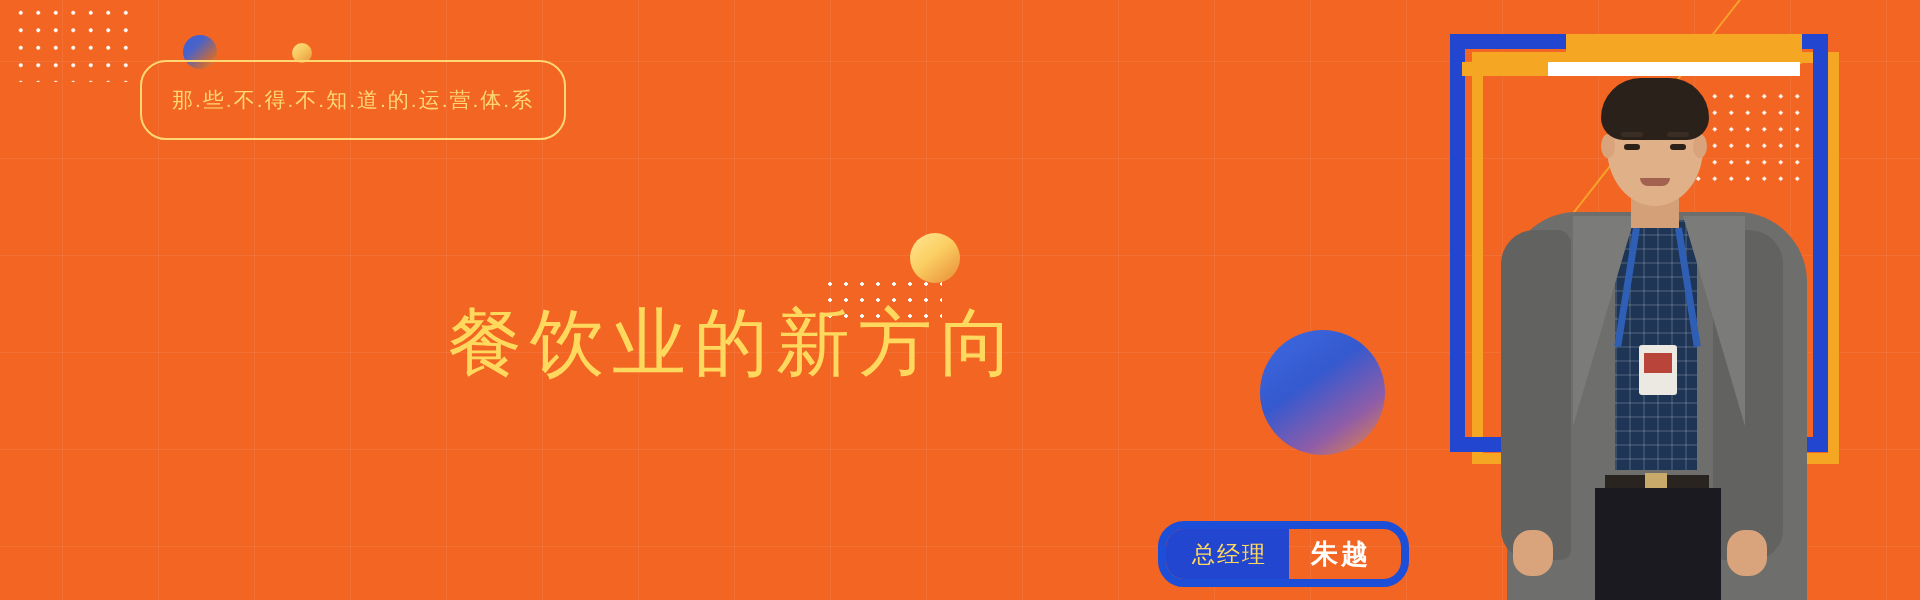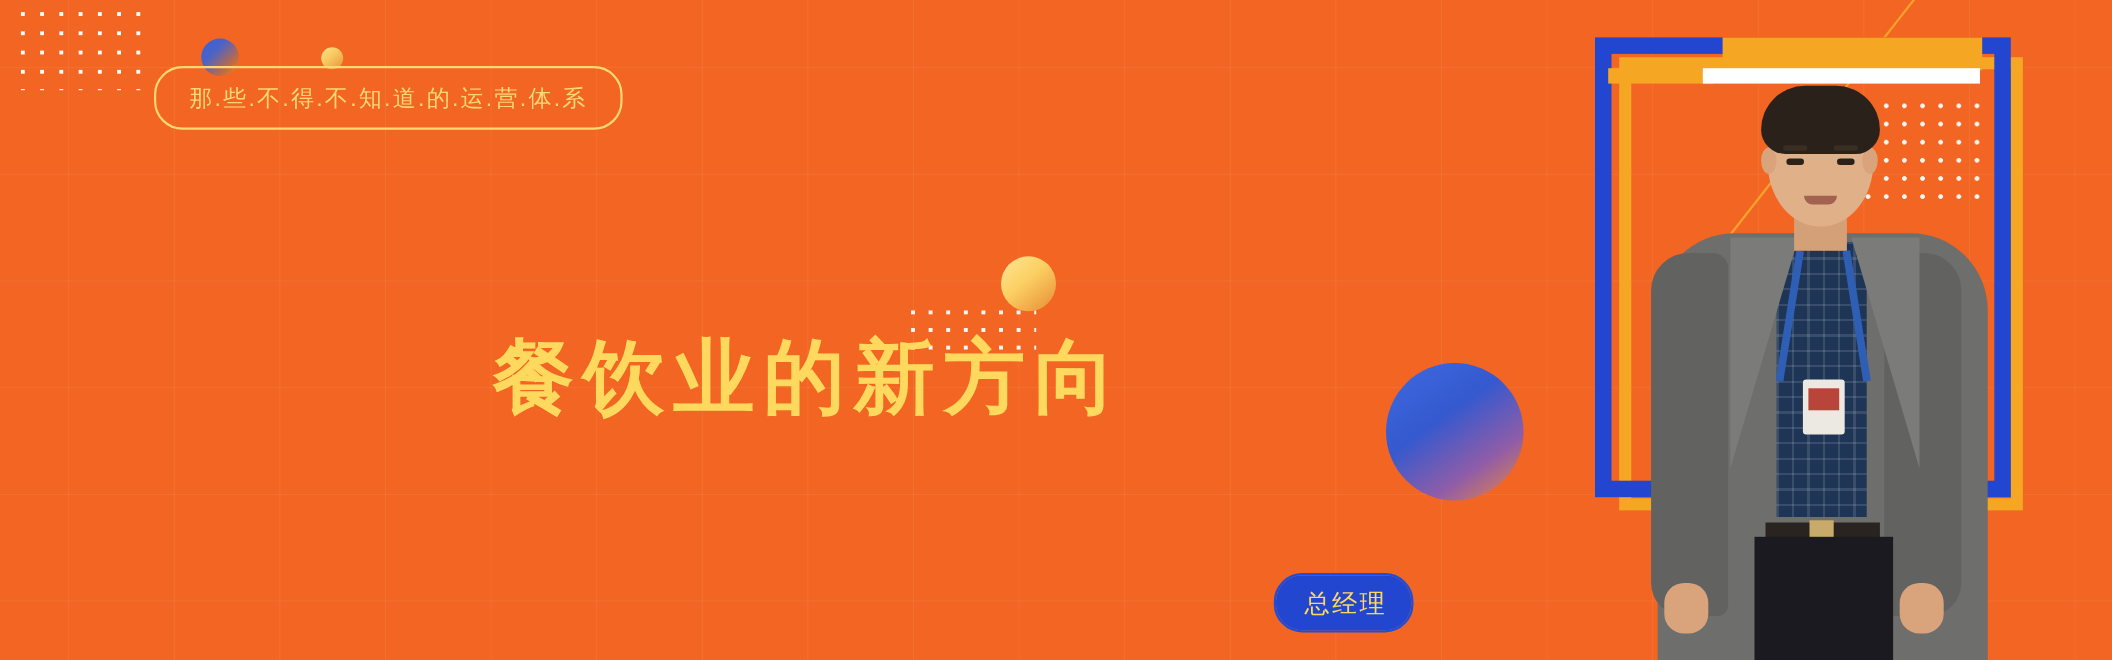--- a/index.html
+++ b/index.html
@@ -91,21 +91,21 @@
     transform: rotate(38deg);
     transform-origin: top center;
     pointer-events: none;
   }
 
   
   .tagline {
     position: absolute;
     left: 140px; top: 60px;
     height: 52px;
-    padding: 1px 30px;
+    padding: 12px 30px;
     border: 2px solid #ffd873;
     border-radius: 26px;
     display: flex;
     align-items: center;
     color: #ffd873;
     font-size: 21px;
     letter-spacing: 2px;
     white-space: nowrap;
   }
 
@@ -123,35 +123,35 @@
     background-clip: text;
     color: transparent;
     -webkit-text-fill-color: transparent;
   }
 
   
   .title-sub {
     position: absolute;
     left: 448px; top: 300px;
     font-size: 74px;
-    font-weight: bold;
+    font-weight: normal;
     letter-spacing: 8px;
     line-height: 1.15;
     white-space: nowrap;
     color: #ffd95e;
   }
 
   
   .speaker-badge {
     position: absolute;
     left: 1158px; top: 521px;
     height: 50px;
     display: flex;
     align-items: stretch;
-    border: 2px solid #1d4ed8;
+    border: 8px solid #1d4ed8;
     border-radius: 26px;
     overflow: hidden;
   }
   .speaker-role {
     background: #2346d0;
     color: #ffd95e;
     font-size: 23px;
     letter-spacing: 2px;
     display: flex;
     align-items: center;
@@ -408,15 +408,16 @@
     <div class="ph-brow-r"></div>
     <div class="ph-eye-l"></div>
     <div class="ph-eye-r"></div>
     <div class="ph-mouth"></div>
     <div class="ph-hand-l"></div>
     <div class="ph-hand-r"></div>
   </div>
 
   <div class="speaker-badge">
     <div class="speaker-role">总经理</div>
+    <div class="speaker-name">朱越</div>
   </div>
 
 </div>
 
 </body></html>

